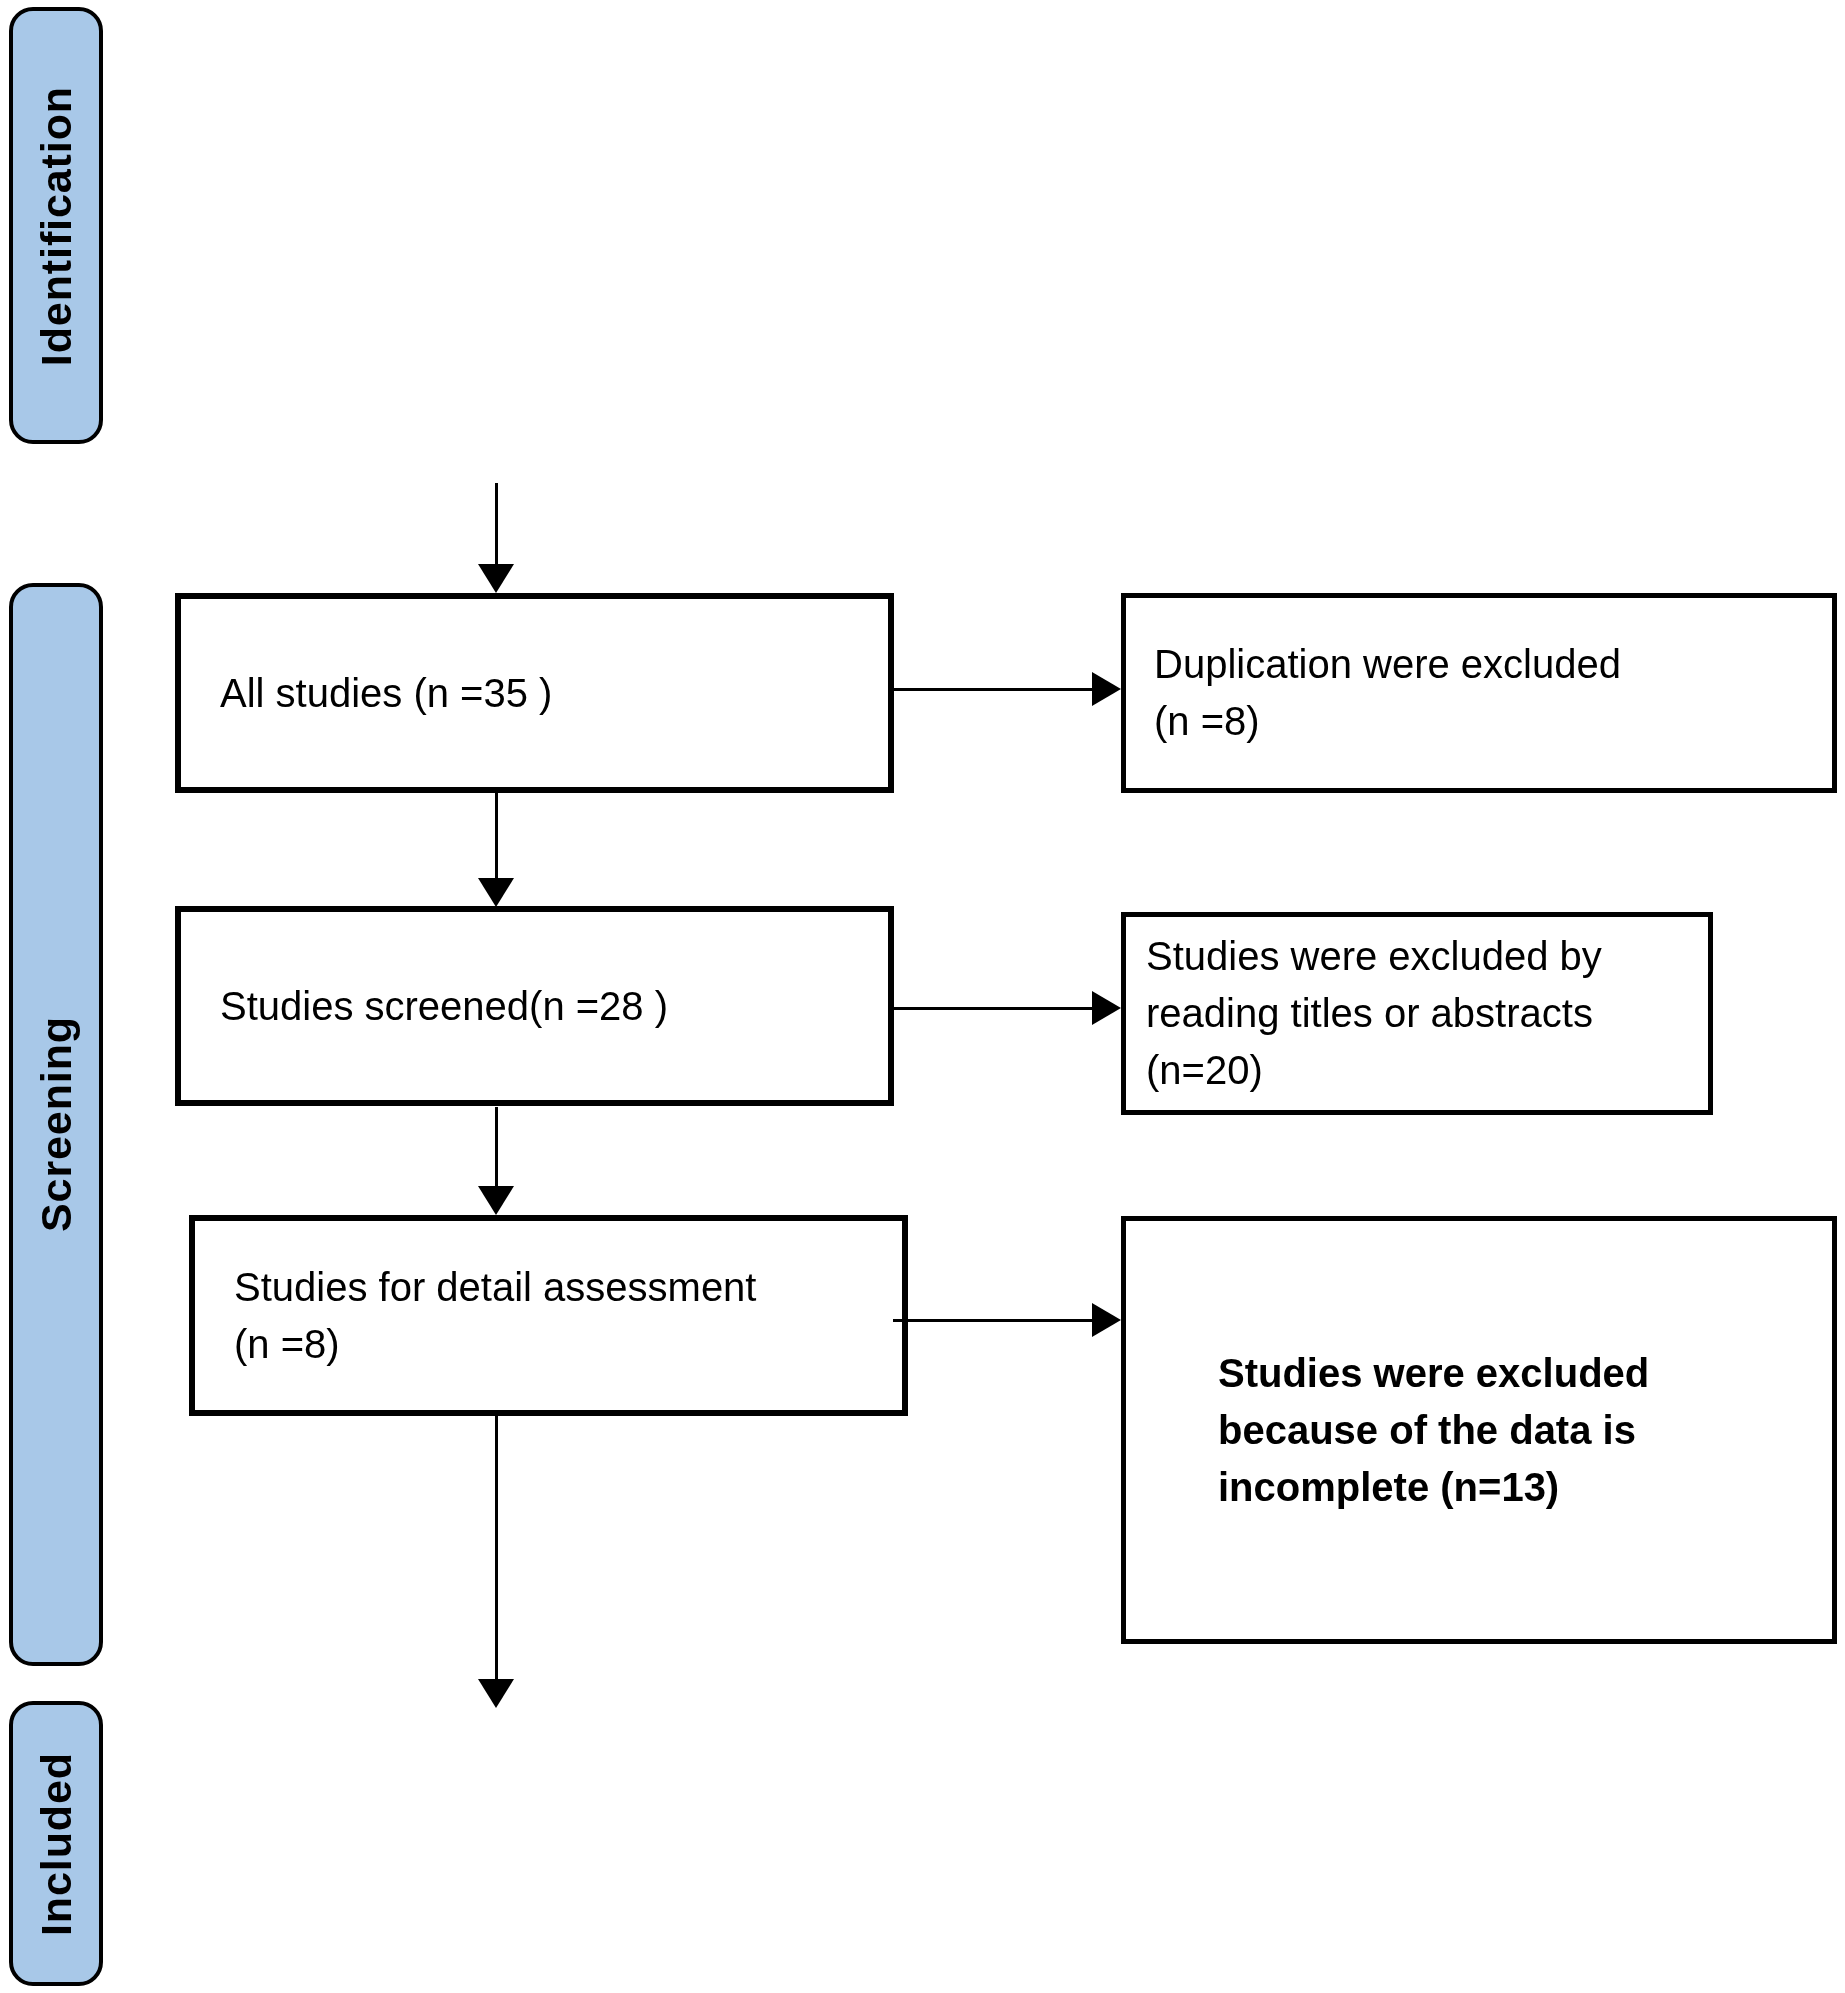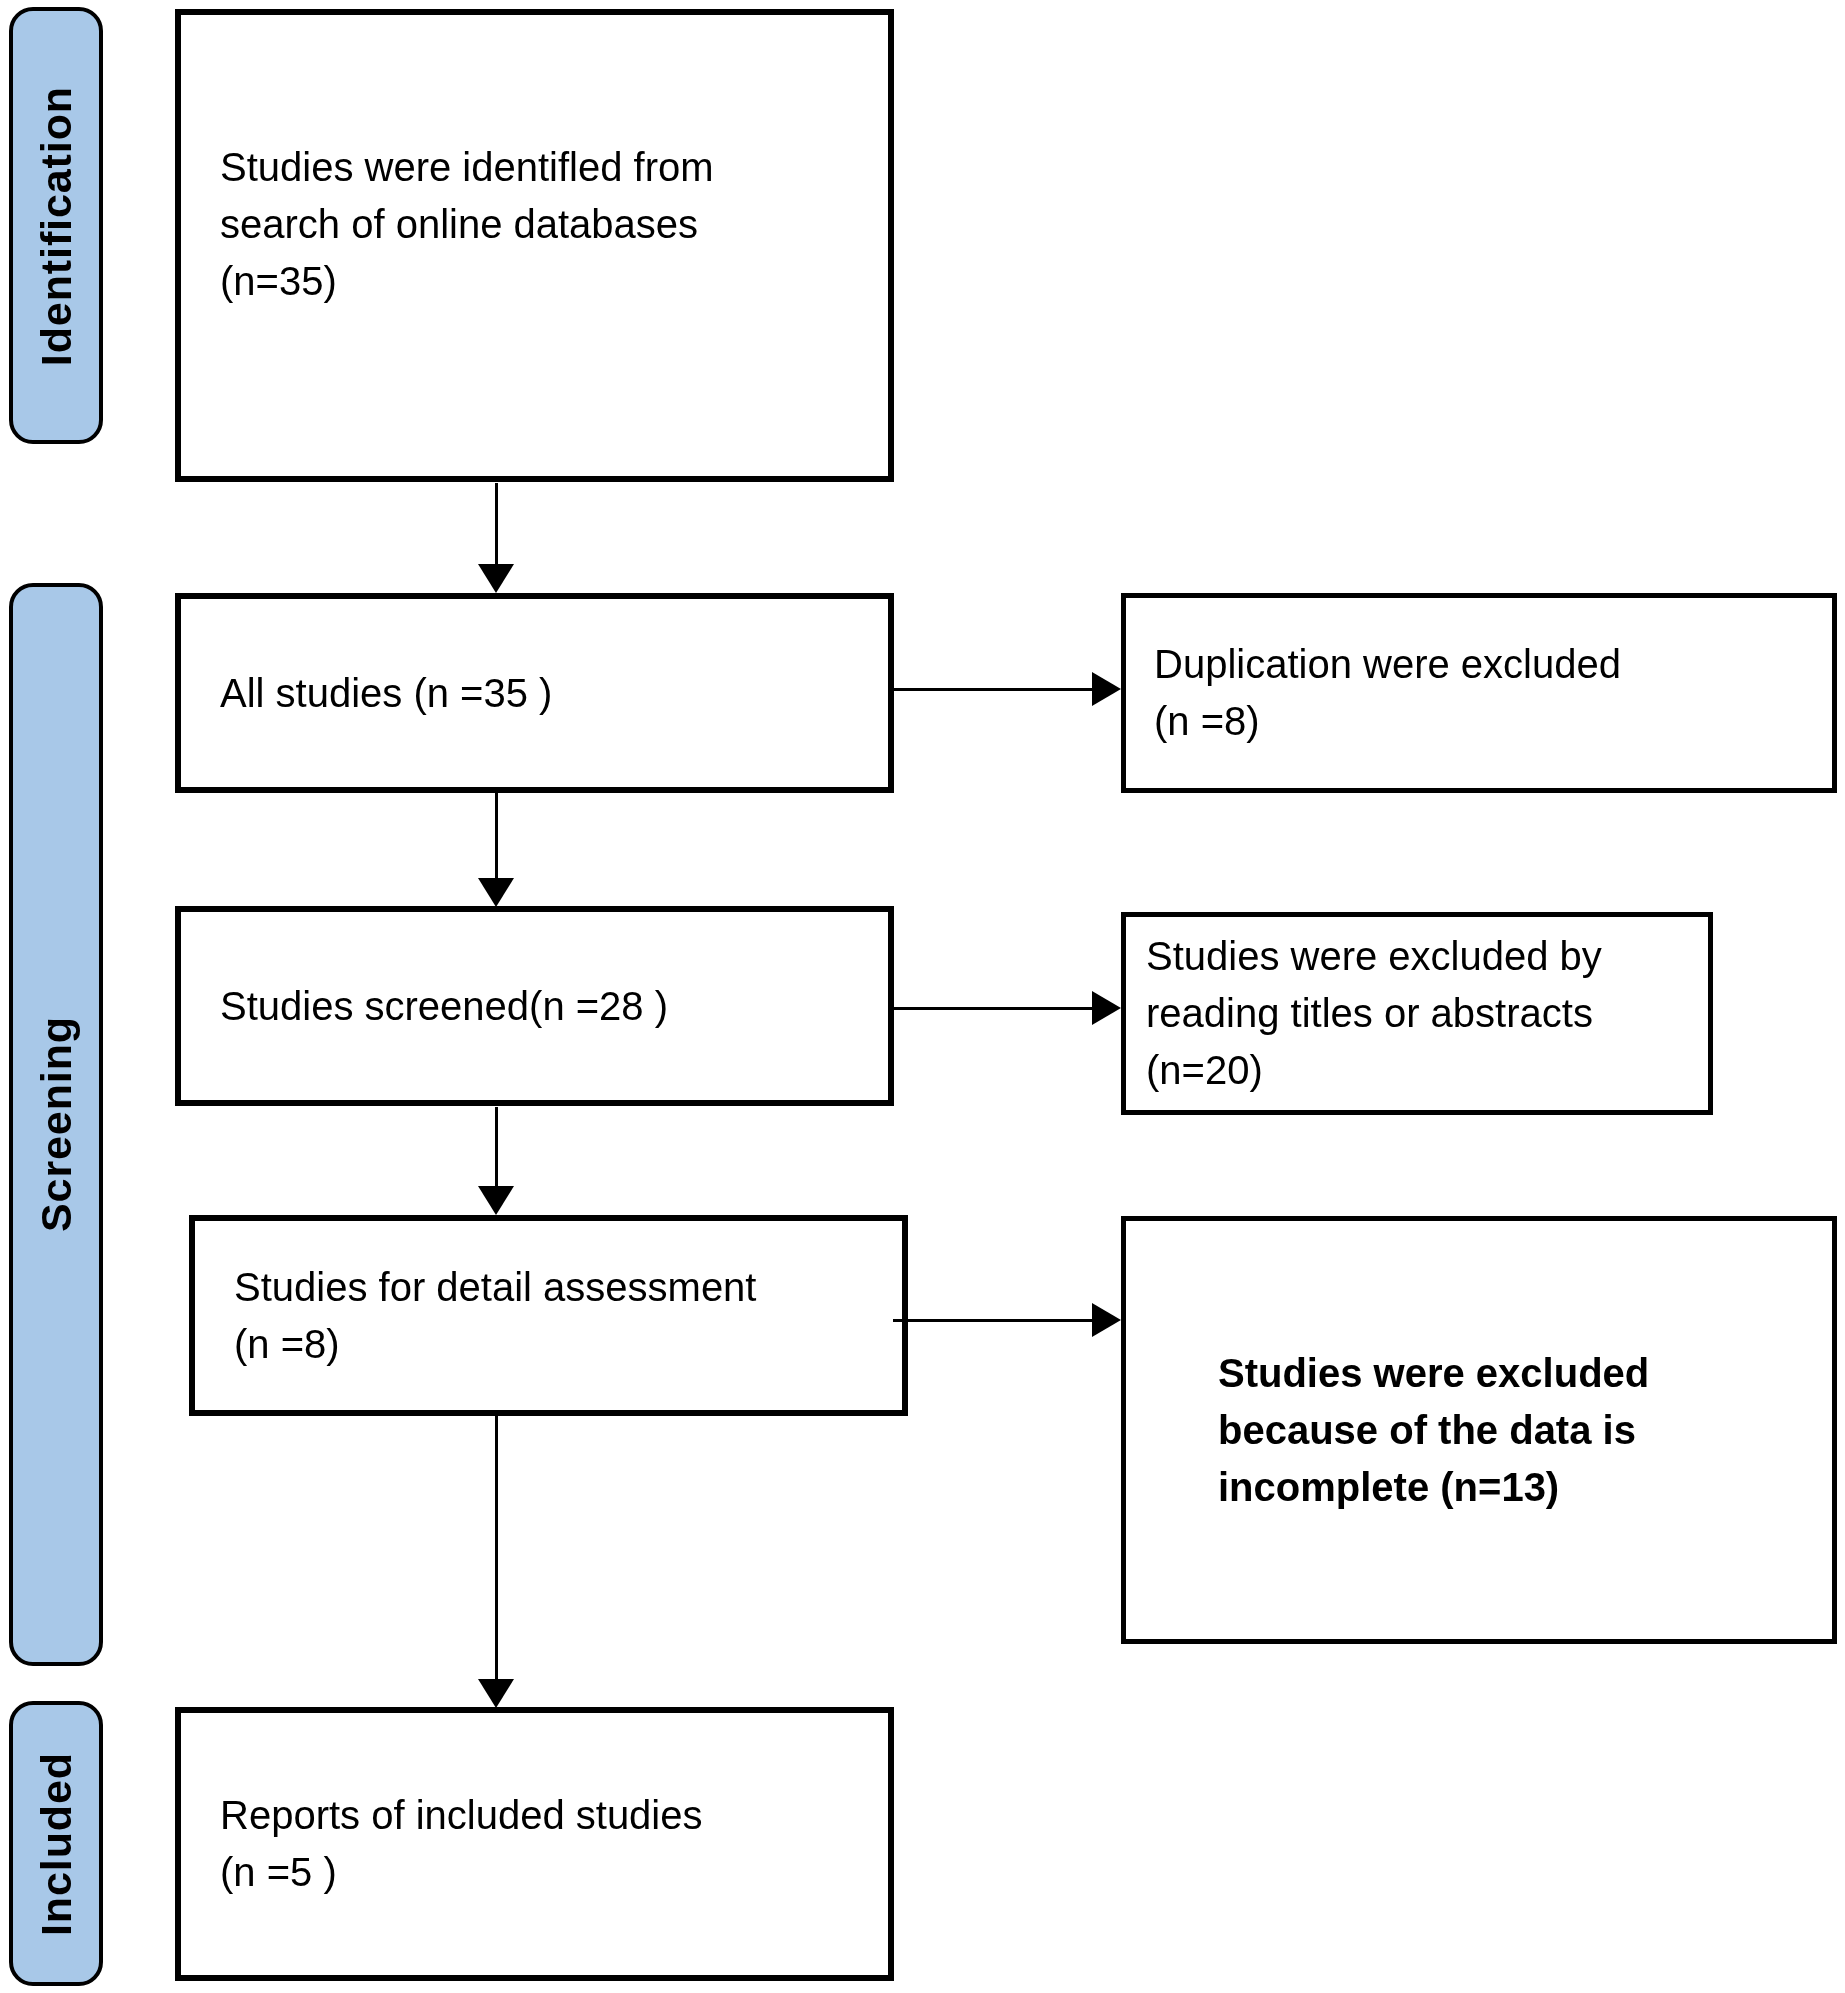--- a/index.html
+++ b/index.html
@@ -101,43 +101,34 @@
   </div>
 
   <div class="stage" style="left:9.2px; top:583px; width:94px; height:1083px;">
     <span class="stage-label">Screening</span>
   </div>
 
   <div class="stage" style="left:9.2px; top:1701px; width:94px; height:285px;">
     <span class="stage-label">Included</span>
   </div>
 
-  <div class="fbox" style="left:175px; top:9.2px; width:719px; height:473px; padding:0 28px 42px 39px;">
-    <div class="fbox-text">Studies were identifled from
-search of online databases
-(n=35)</div>
-  </div>
 
   <div class="fbox" style="left:175px; top:593px; width:719px; height:200px; padding:0 28px 0 39px;">
     <div class="fbox-text">All studies (n =35 )</div>
   </div>
 
   <div class="fbox" style="left:175px; top:906px; width:719px; height:200px; padding:0 28px 0 39px;">
     <div class="fbox-text">Studies screened(n =28 )</div>
   </div>
 
   <div class="fbox" style="left:189px; top:1215px; width:719px; height:201px; padding:0 28px 0 39px;">
     <div class="fbox-text">Studies for detail assessment
 (n =8)</div>
   </div>
 
-  <div class="fbox" style="left:175px; top:1707px; width:719px; height:274px; padding:0 28px 0 39px;">
-    <div class="fbox-text">Reports of included studies
-(n =5 )</div>
-  </div>
 
   <div class="fbox thin" style="left:1121px; top:593px; width:716px; height:200px; padding:0 23px 0 28px;">
     <div class="fbox-text">Duplication were excluded
 (n =8)</div>
   </div>
 
   <div class="fbox thin" style="left:1121px; top:912px; width:592px; height:203px; padding:0 14px 0 20px;">
     <div class="fbox-text">Studies were excluded by
 reading titles or abstracts (n=20)</div>
   </div>

